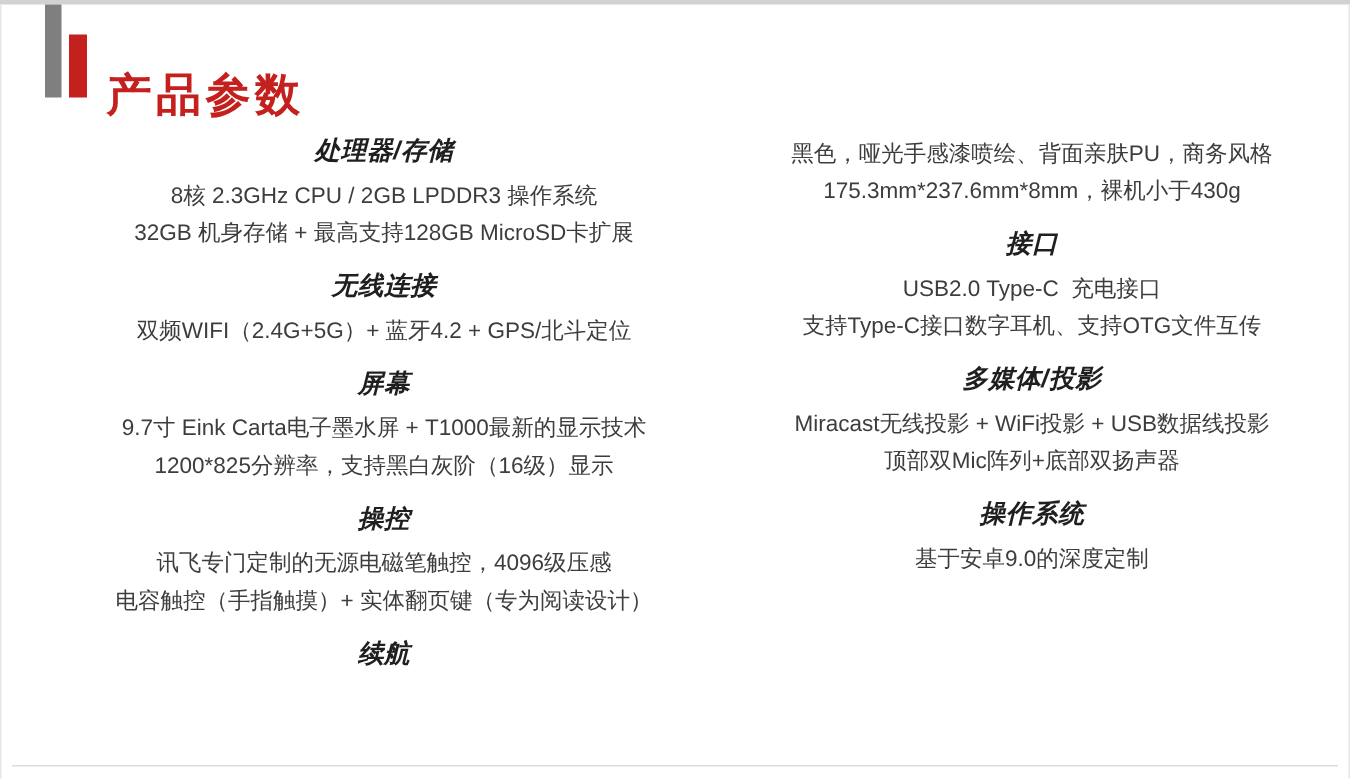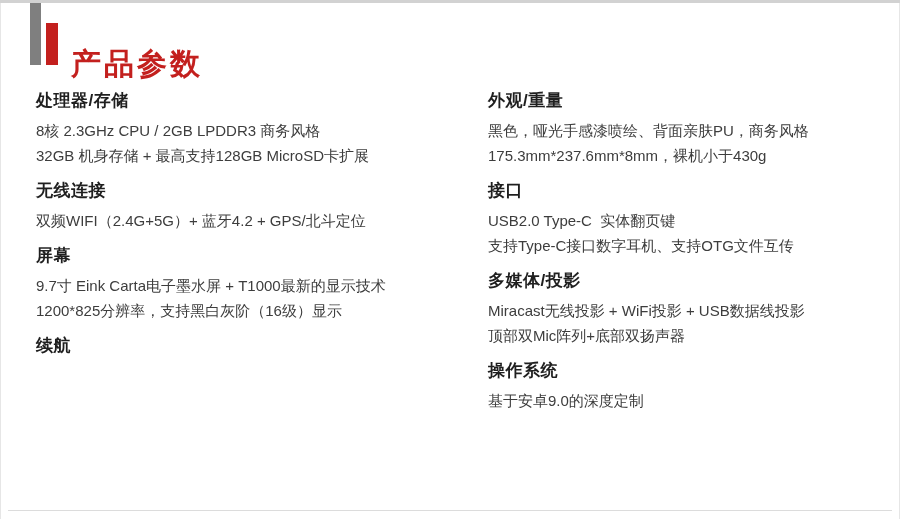--- a/index.html
+++ b/index.html
@@ -3,21 +3,21 @@
 <meta charset="utf-8">
 <style>
   :root {
     --accent: #c3201e;
     --bar-gray: #7f7f7f;
     --heading-text: #1f1f1f;
     --body-text: #3d3d3d;
     --frame: #d2d2d2;
     --frame-light: #e6e6e6;
   }
-  * { box-sizing: border-box; }
+  * { box-sizing: border-box; text-align: center; }
   html, body { margin: 0; padding: 0; }
   body {
     width: 900px;
     height: 519px;
     position: relative;
     background: #ffffff;
     overflow: hidden;
     font-family: "Liberation Sans", sans-serif;
   }
   
@@ -46,20 +46,21 @@
   .col { position: absolute; top: 90px; }
   .col-left  { left: 36px;  width: 440px; }
   .col-right { left: 488px; width: 400px; }
 
   .sec { margin: 0 0 12px 0; }
   .sec h3 {
     margin: 0 0 6px 0;
     font-size: 17px; line-height: 22px; font-weight: 700;
     color: var(--heading-text); letter-spacing: 0.5px;
     white-space: nowrap;
+    font-style: italic;
   }
   .sec p {
     margin: 0;
     font-size: 15px; line-height: 25px;
     color: var(--body-text);
     white-space: pre-wrap;
   }
 </style>
 </head>
 <body>
@@ -69,46 +70,50 @@
 <div class="frame-right"></div>
 <div class="frame-bottom"></div>
 
 <div class="bar-gray"></div>
 <div class="bar-red"></div>
 <h1 class="page-title">产品参数</h1>
 
 <div class="col col-left">
   <div class="sec">
     <h3>处理器/存储</h3>
-    <p>8核 2.3GHz CPU / 2GB LPDDR3 商务风格</p>
+    <p>8核 2.3GHz CPU / 2GB LPDDR3 操作系统</p>
     <p>32GB 机身存储 + 最高支持128GB MicroSD卡扩展</p>
   </div>
   <div class="sec">
     <h3>无线连接</h3>
     <p>双频WIFI（2.4G+5G）+ 蓝牙4.2 + GPS/北斗定位</p>
   </div>
   <div class="sec">
     <h3>屏幕</h3>
     <p>9.7寸 Eink Carta电子墨水屏 + T1000最新的显示技术</p>
     <p>1200*825分辨率，支持黑白灰阶（16级）显示</p>
   </div>
   <div class="sec">
+    <h3>操控</h3>
+    <p>讯飞专门定制的无源电磁笔触控，4096级压感</p>
+    <p>电容触控（手指触摸）+ 实体翻页键（专为阅读设计）</p>
+  </div>
+  <div class="sec">
     <h3>续航</h3>
   </div>
 </div>
 
 <div class="col col-right">
   <div class="sec">
-    <h3>外观/重量</h3>
     <p>黑色，哑光手感漆喷绘、背面亲肤PU，商务风格</p>
     <p>175.3mm*237.6mm*8mm，裸机小于430g</p>
   </div>
   <div class="sec">
     <h3>接口</h3>
-    <p>USB2.0 Type-C  实体翻页键</p>
+    <p>USB2.0 Type-C  充电接口</p>
     <p>支持Type-C接口数字耳机、支持OTG文件互传</p>
   </div>
   <div class="sec">
     <h3>多媒体/投影</h3>
     <p>Miracast无线投影 + WiFi投影 + USB数据线投影</p>
     <p>顶部双Mic阵列+底部双扬声器</p>
   </div>
   <div class="sec">
     <h3>操作系统</h3>
     <p>基于安卓9.0的深度定制</p>

